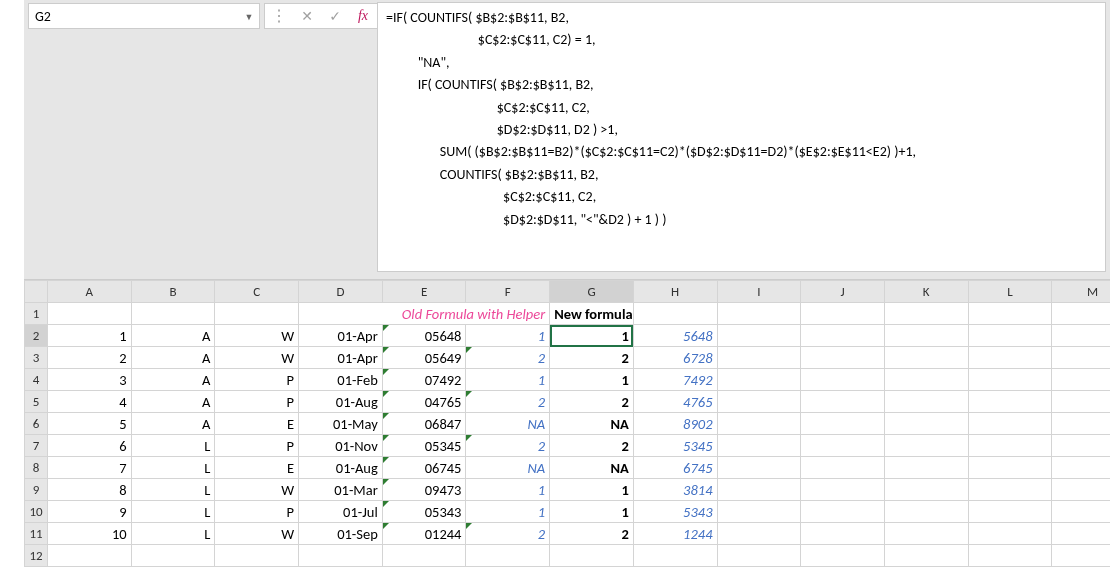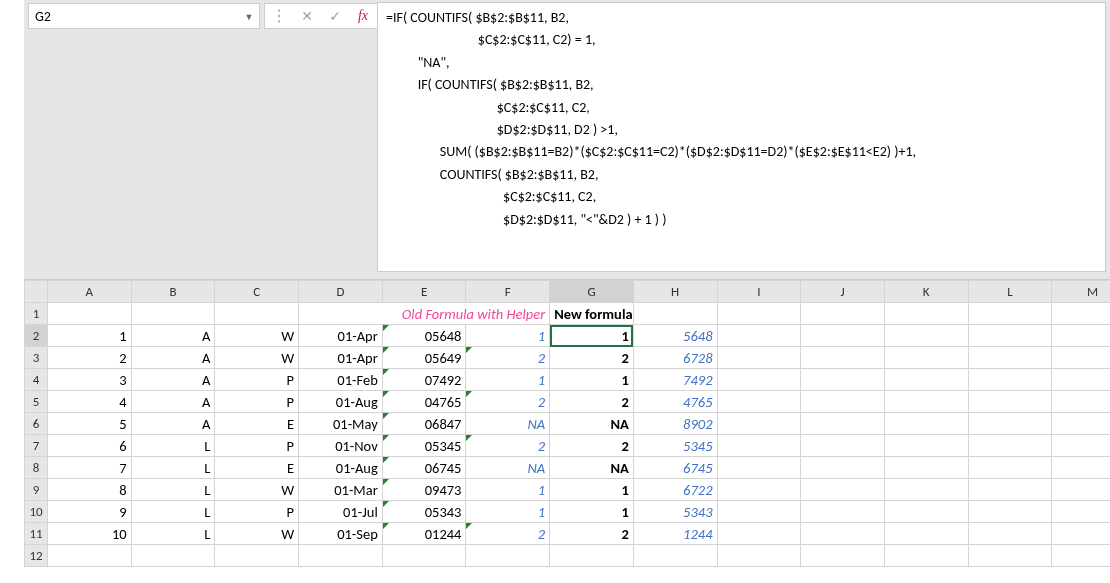--- a/index.html
+++ b/index.html
@@ -235,21 +235,21 @@
     </tr>
     <tr>
       <td class="rowhead">9</td>
       <td class="num">8</td>
       <td class="txt">L</td>
       <td class="txt">W</td>
       <td class="num">01-Mar</td>
       <td class="txt tri">09473</td>
       <td class="num italblue">1</td>
       <td class="num bold">1</td>
-      <td class="num italblue">6722</td>
+      <td class="num italblue">3814</td>
       <td></td>
             <td></td>
             <td></td>
             <td></td>
             <td></td>
     </tr>
     <tr>
       <td class="rowhead">10</td>
       <td class="num">9</td>
       <td class="txt">L</td>

